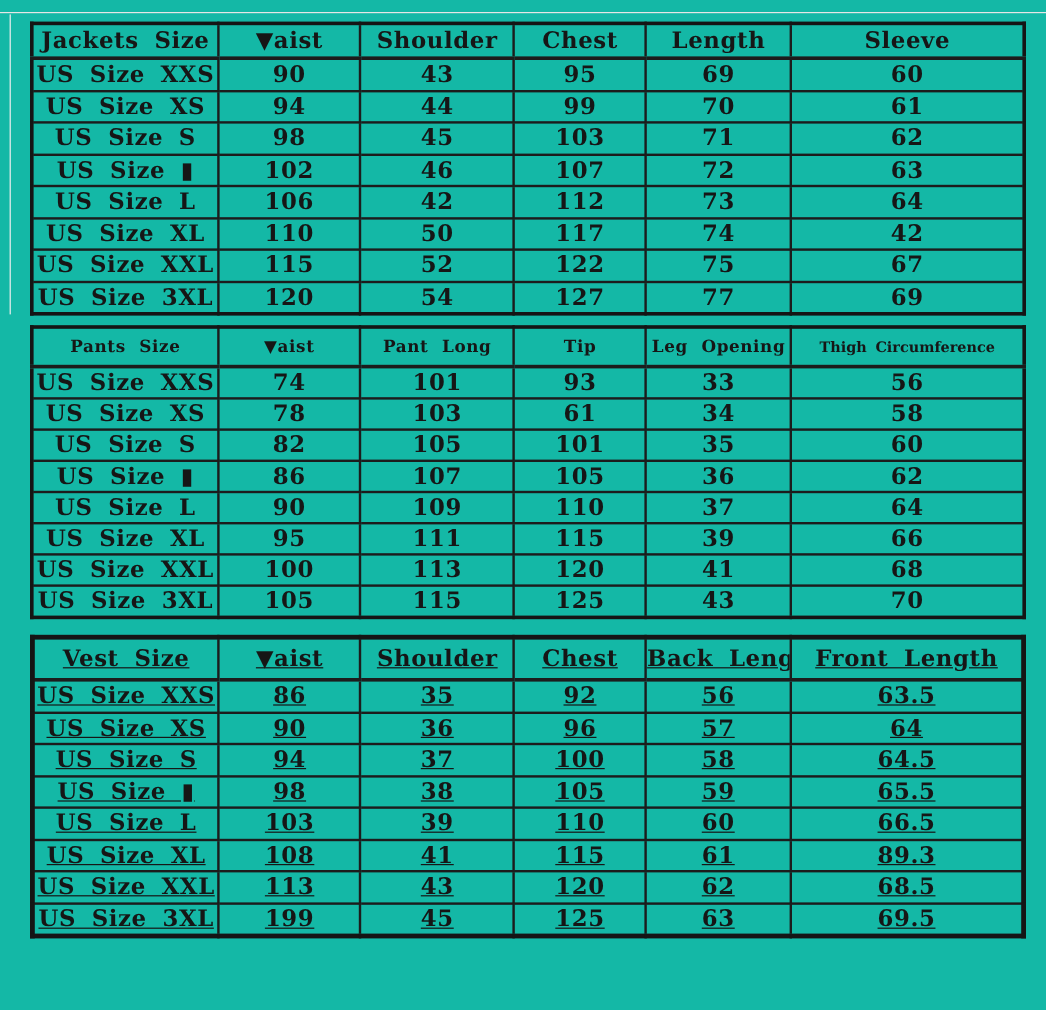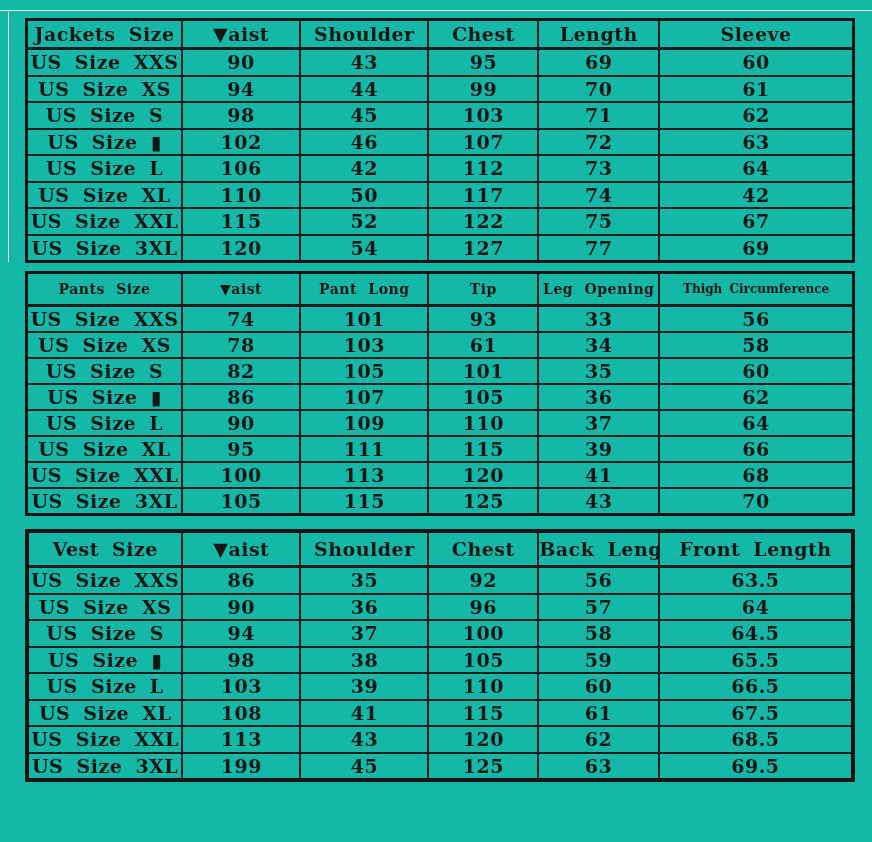--- a/index.html
+++ b/index.html
@@ -38,21 +38,21 @@
     border:2px solid #1c1c1c;
     text-align:center;
     vertical-align:middle;
     padding:0;
     overflow:hidden;
     white-space:nowrap;
     letter-spacing:0.5px;
     word-spacing:6px;
   }
   table.size-table{border:3px solid #151515;}
-  table.t-vest{border-width:4px;}
+  table.t-vest{border-width:4px;text-decoration:underline;}
   table.size-table thead th{border-bottom-width:3px;}
 
   .t-jackets{margin-top:18px;}
   .t-pants{margin-top:8px;}
   .t-vest{margin-top:13px;}
 
   .t-jackets thead th{height:26px;font-size:19px;}
   .t-pants  thead th{height:30px;font-size:14px;}
   .t-pants  thead th:last-child{font-size:12px;letter-spacing:0;word-spacing:3px;}
   .t-vest   thead th{height:32px;font-size:19px;}
@@ -301,21 +301,21 @@
           <td>110</td>
           <td>60</td>
           <td>66.5</td>
         </tr>
         <tr>
           <td>US Size XL</td>
           <td>108</td>
           <td>41</td>
           <td>115</td>
           <td>61</td>
-          <td>67.5</td>
+          <td>89.3</td>
         </tr>
         <tr>
           <td>US Size XXL</td>
           <td>113</td>
           <td>43</td>
           <td>120</td>
           <td>62</td>
           <td>68.5</td>
         </tr>
         <tr>

